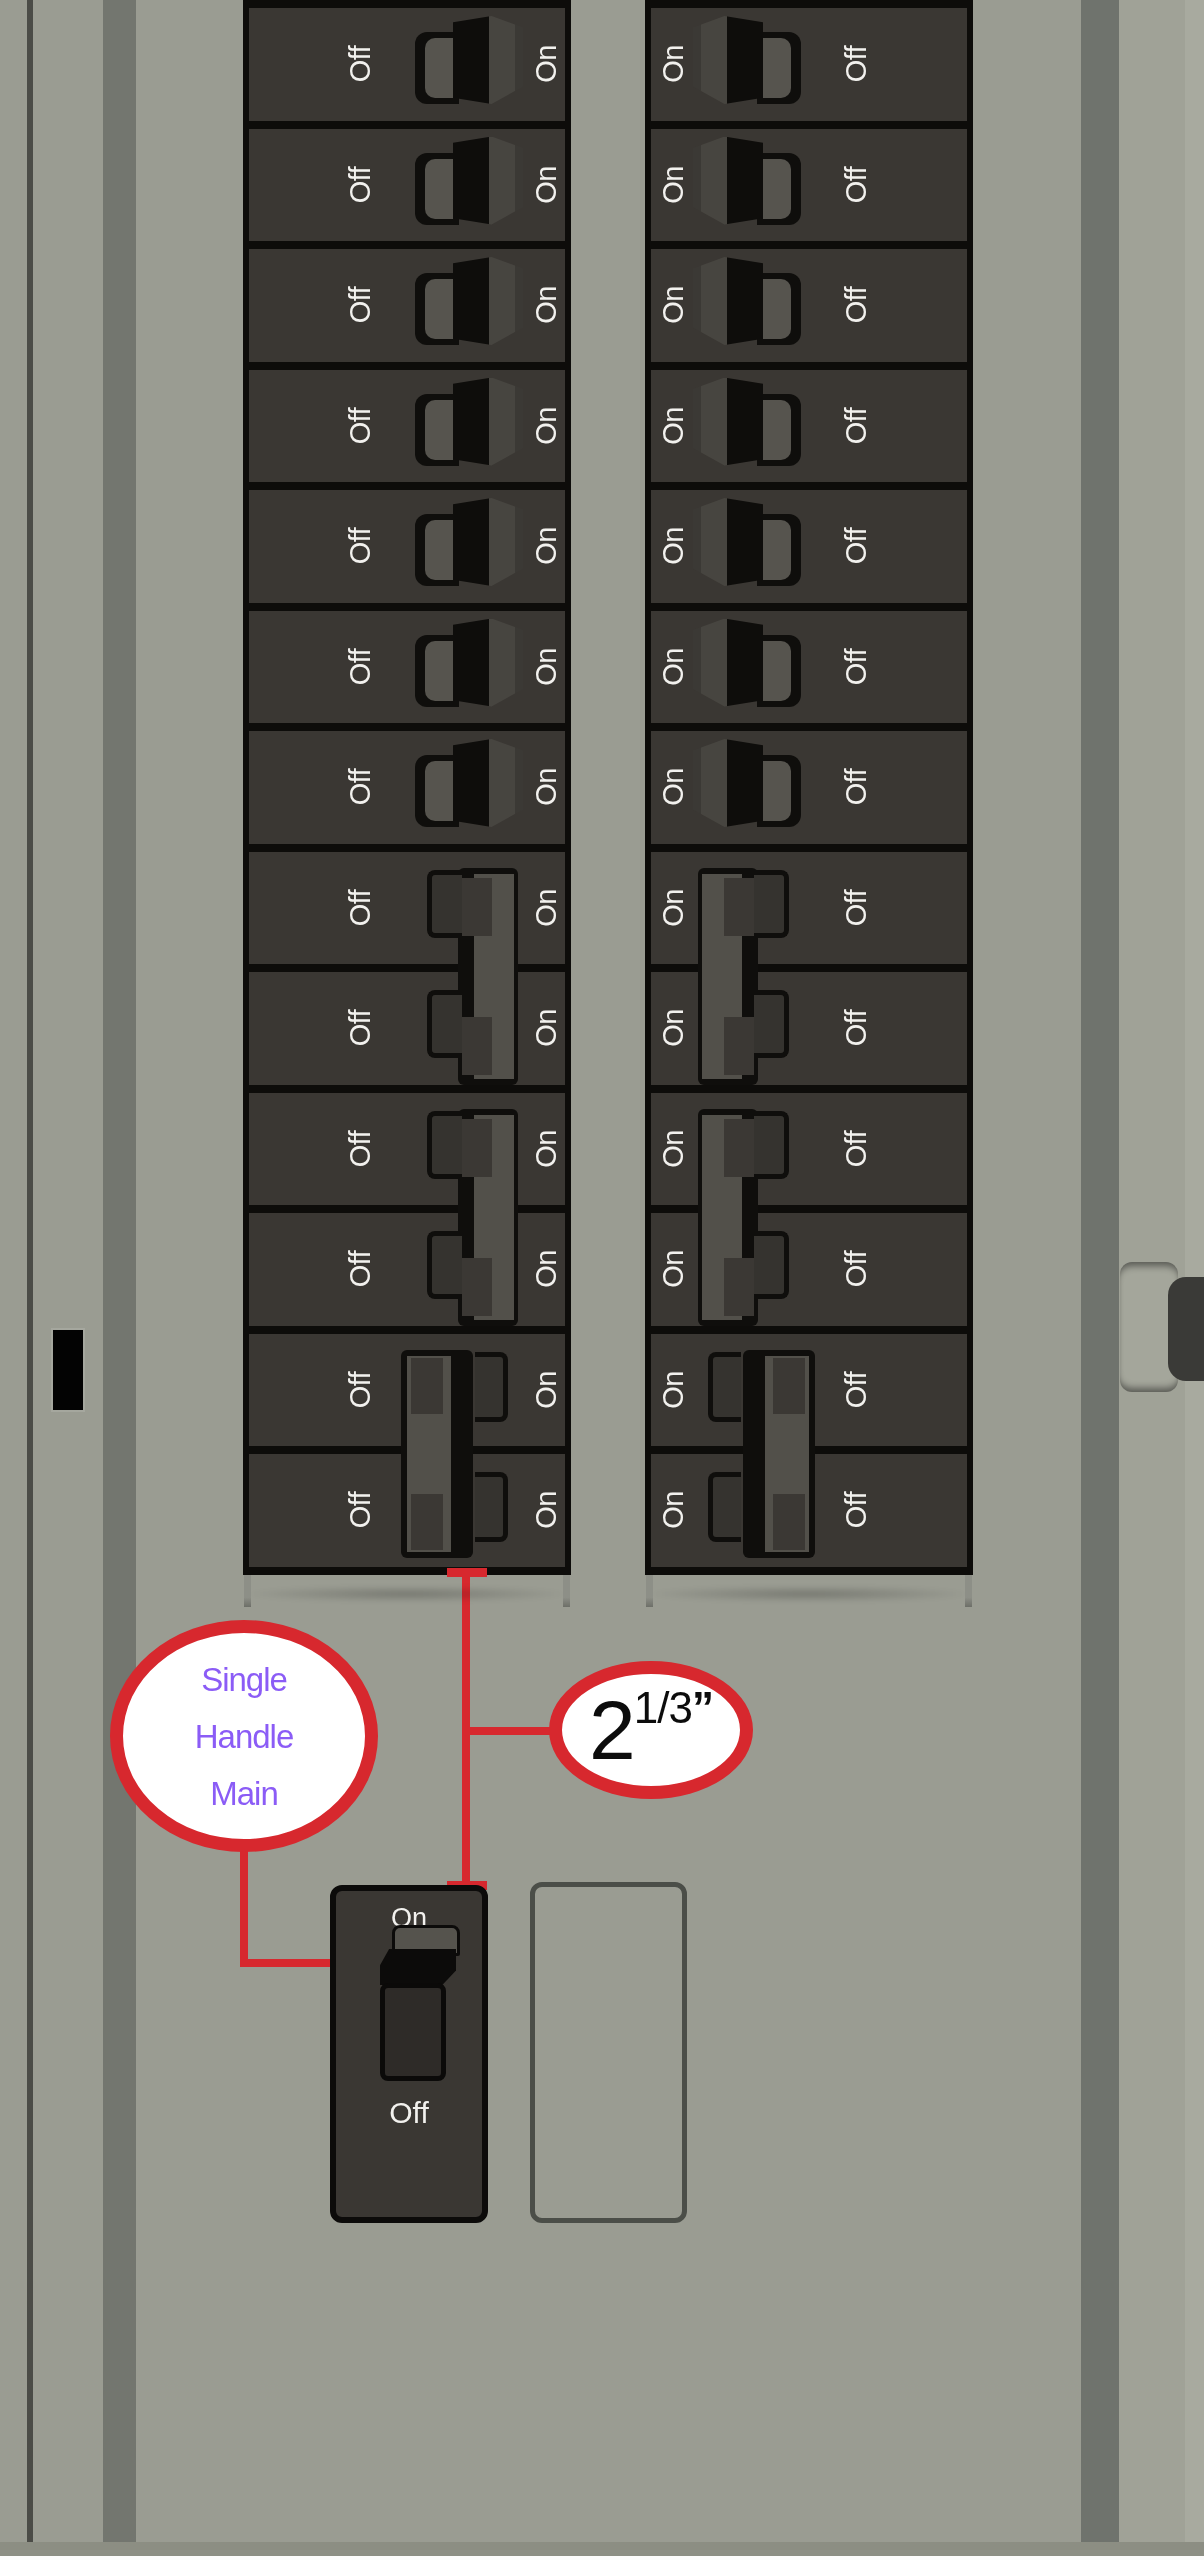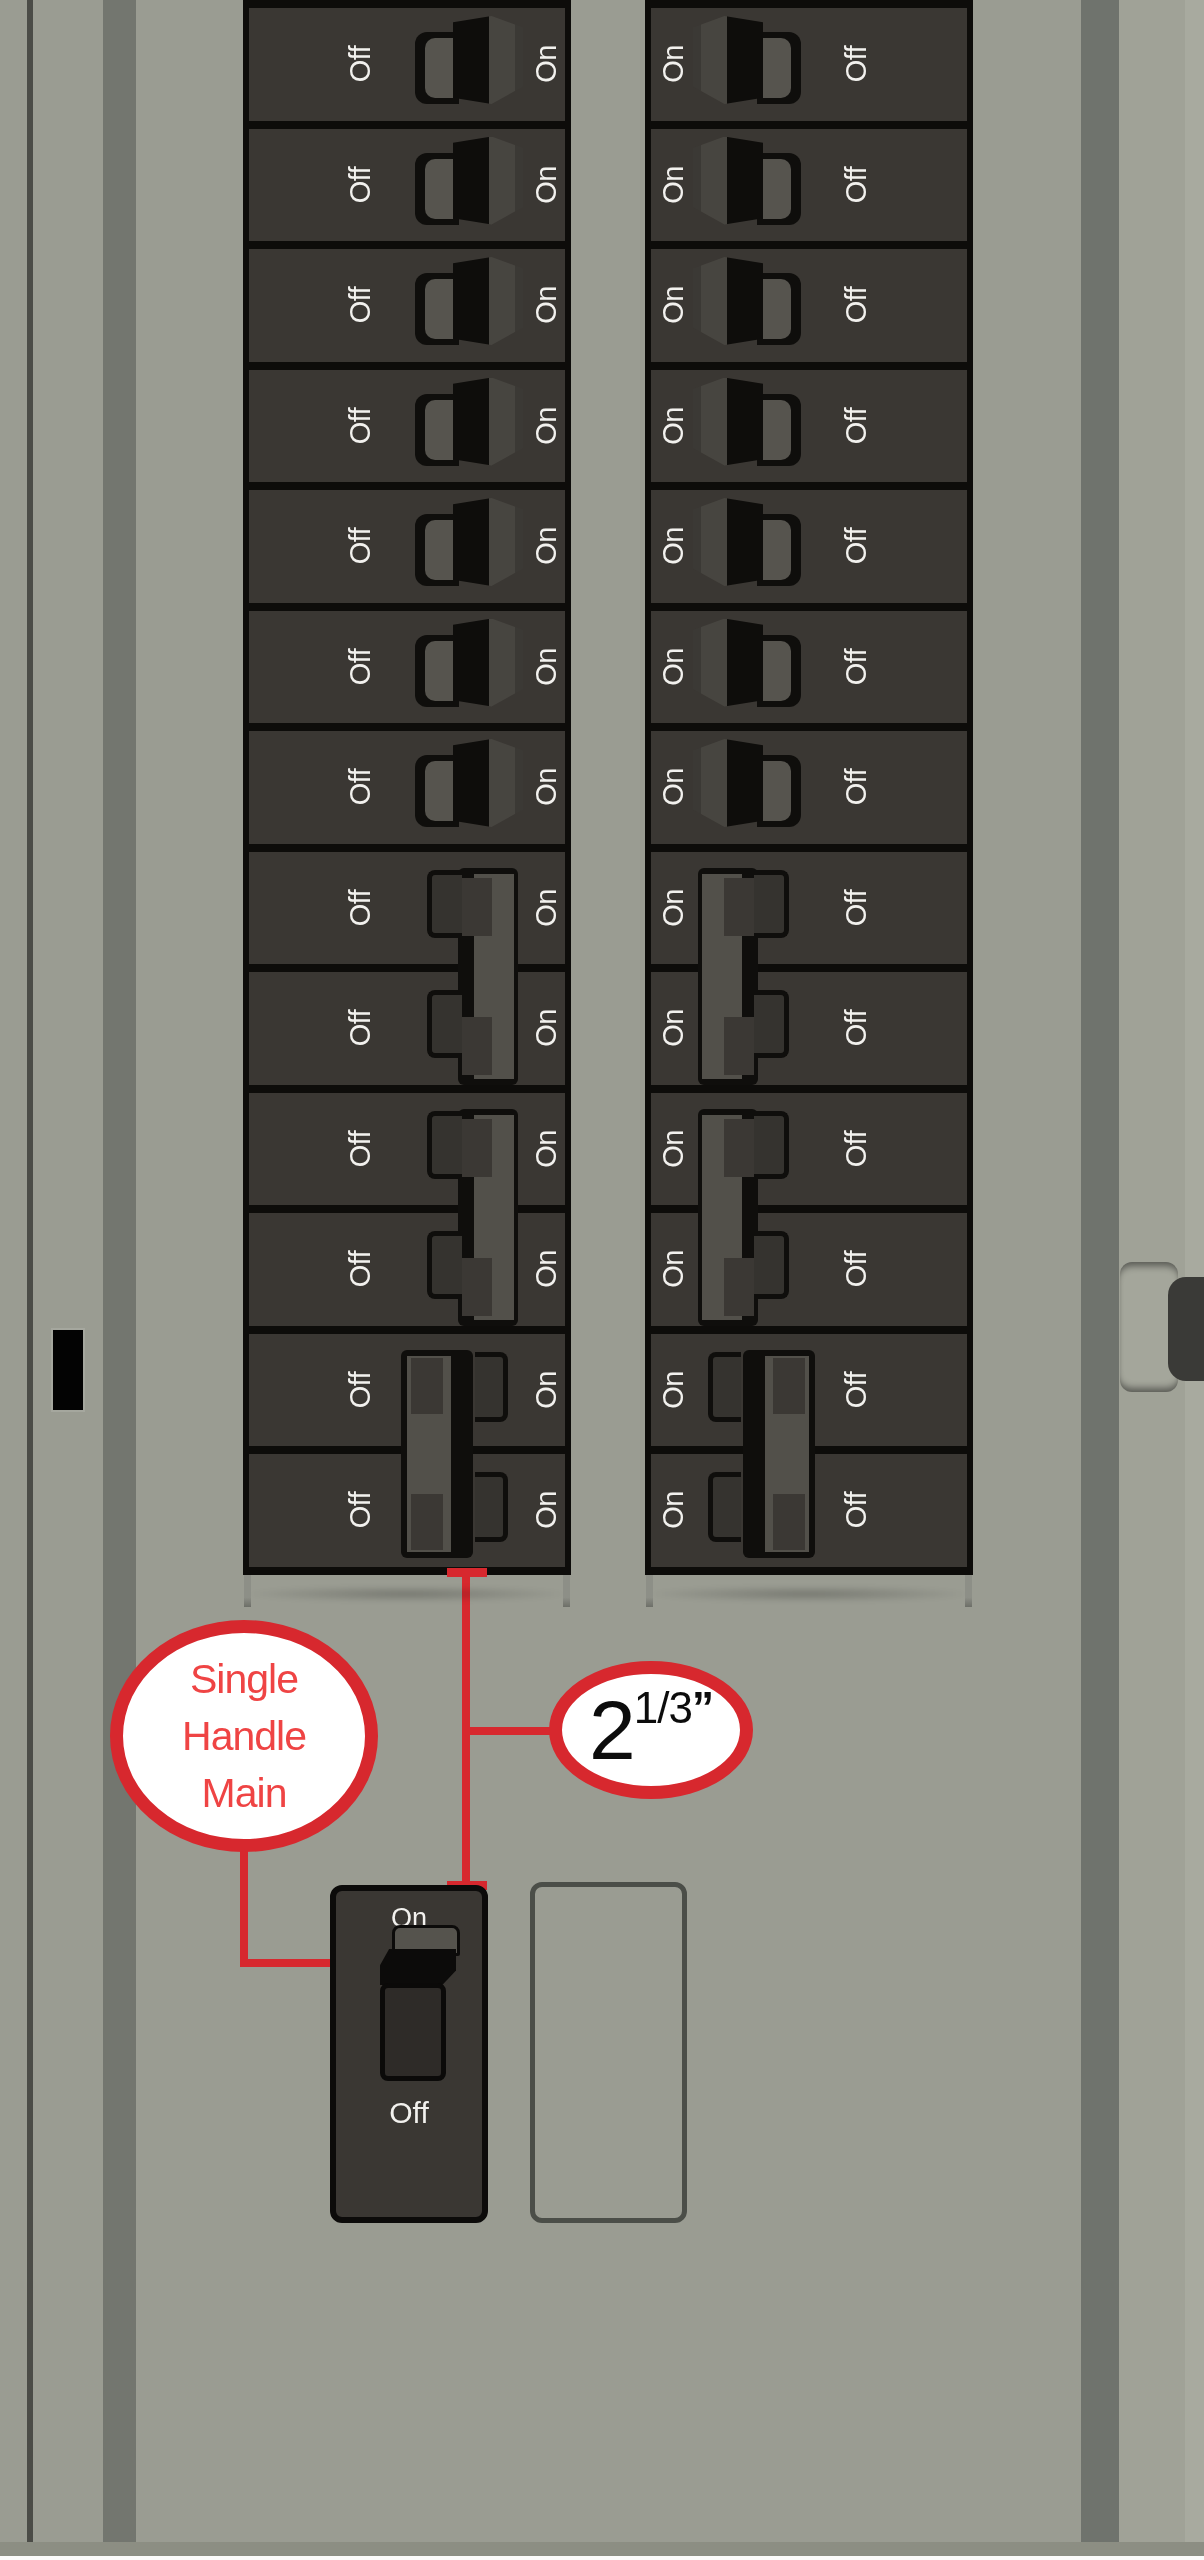--- a/index.html
+++ b/index.html
@@ -49,21 +49,21 @@
   .tabB{position:absolute;left:226px;top:18px;width:28px;height:60px;background:#35332f;
         border:5px solid #0f0e0c;border-left:0;border-radius:0 8px 8px 0;}
   
   .leg{width:7px;height:32px;background:linear-gradient(#8d8f87 70%,#6d6f68);}
   .colshadow{height:16px;background:radial-gradient(ellipse at center,rgba(0,0,0,.22),rgba(0,0,0,0) 75%);filter:blur(2px);}
   
   .red{background:#d7282e;}
   
   .oval1{left:110px;top:1620px;width:242px;height:206px;background:#fff;border:13px solid #d7282e;
          border-radius:50%;display:flex;flex-direction:column;align-items:center;justify-content:center;}
-  .oval1 div{font-size:41px;line-height:57px;color:#ef4444;letter-spacing:-1px;}
+  .oval1 div{font-size:33px;line-height:57px;color:#8b5cf6;letter-spacing:-1px;}
   .oval2{left:549px;top:1661px;width:178px;height:112px;background:#fff;border:13px solid #d7282e;
          border-radius:50%;display:flex;align-items:center;justify-content:center;}
   .oval2-text{color:#0c0c0c;font-size:84px;line-height:84px;letter-spacing:-2px;display:flex;align-items:flex-start;}
   .oval2-sup{font-size:44px;line-height:44px;position:relative;top:-2px;letter-spacing:-1px;}
   .oval2-unit{font-weight:bold;}
   
   .main-breaker{left:330px;top:1885px;width:146px;height:326px;background:#3a3733;
                 border:6px solid #0c0b0a;border-radius:12px;}
   .mb-on{position:absolute;left:0;top:12px;width:146px;text-align:center;color:#f2f1ee;font-size:27px;}
   .mb-top{position:absolute;left:56px;top:34px;width:62px;height:25px;background:#55534d;

